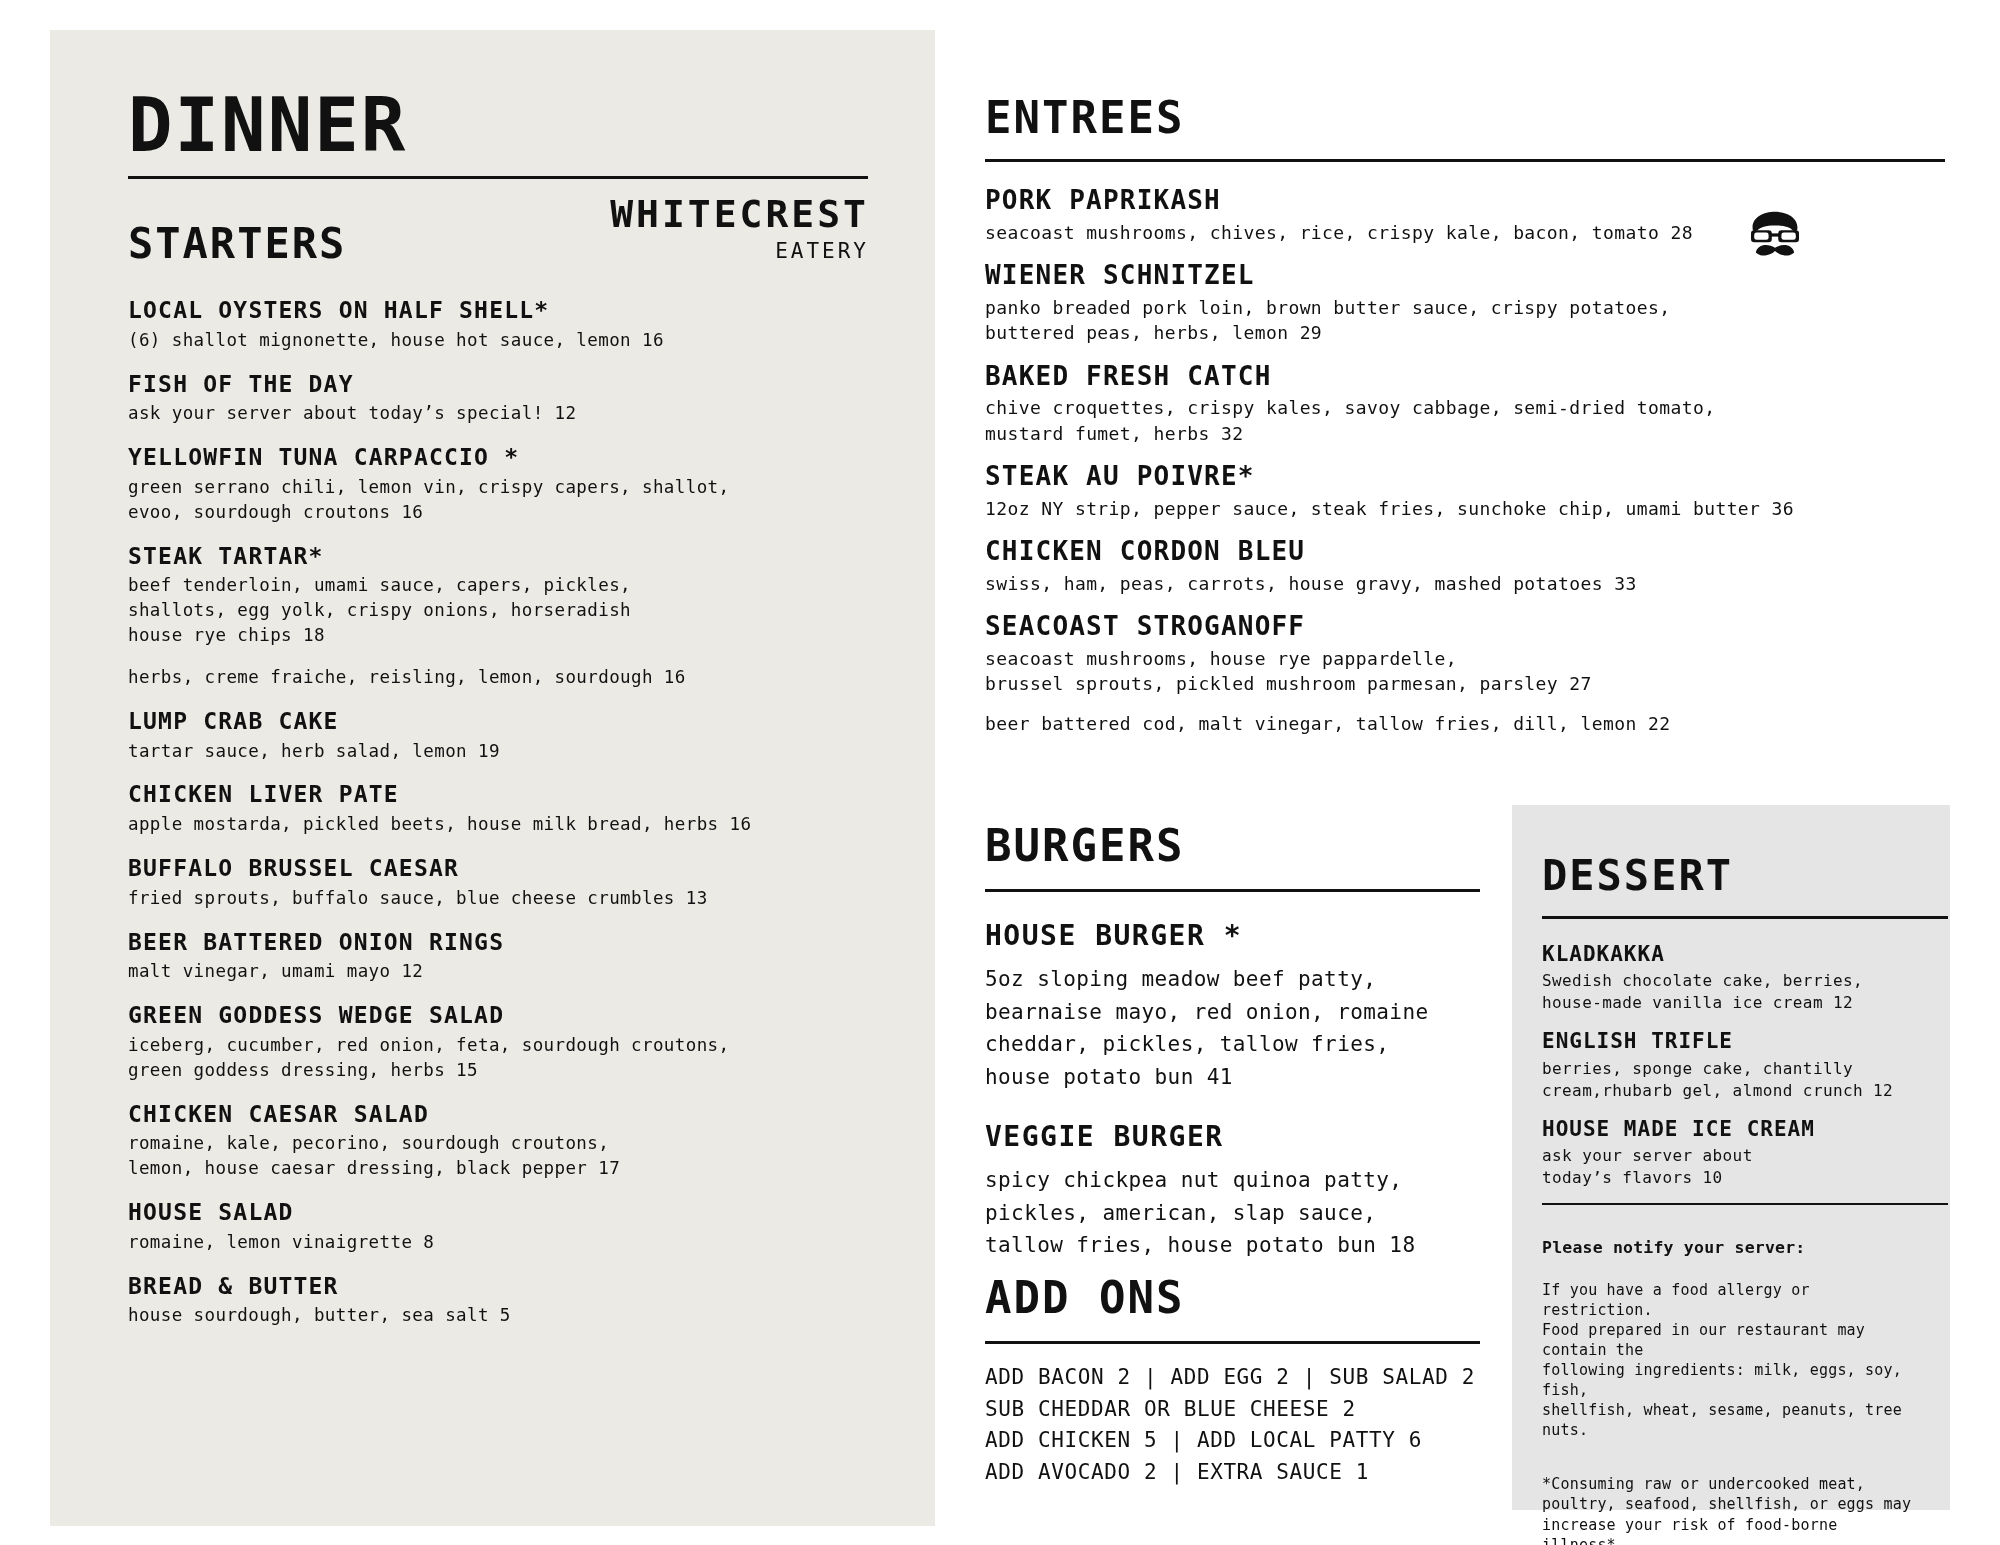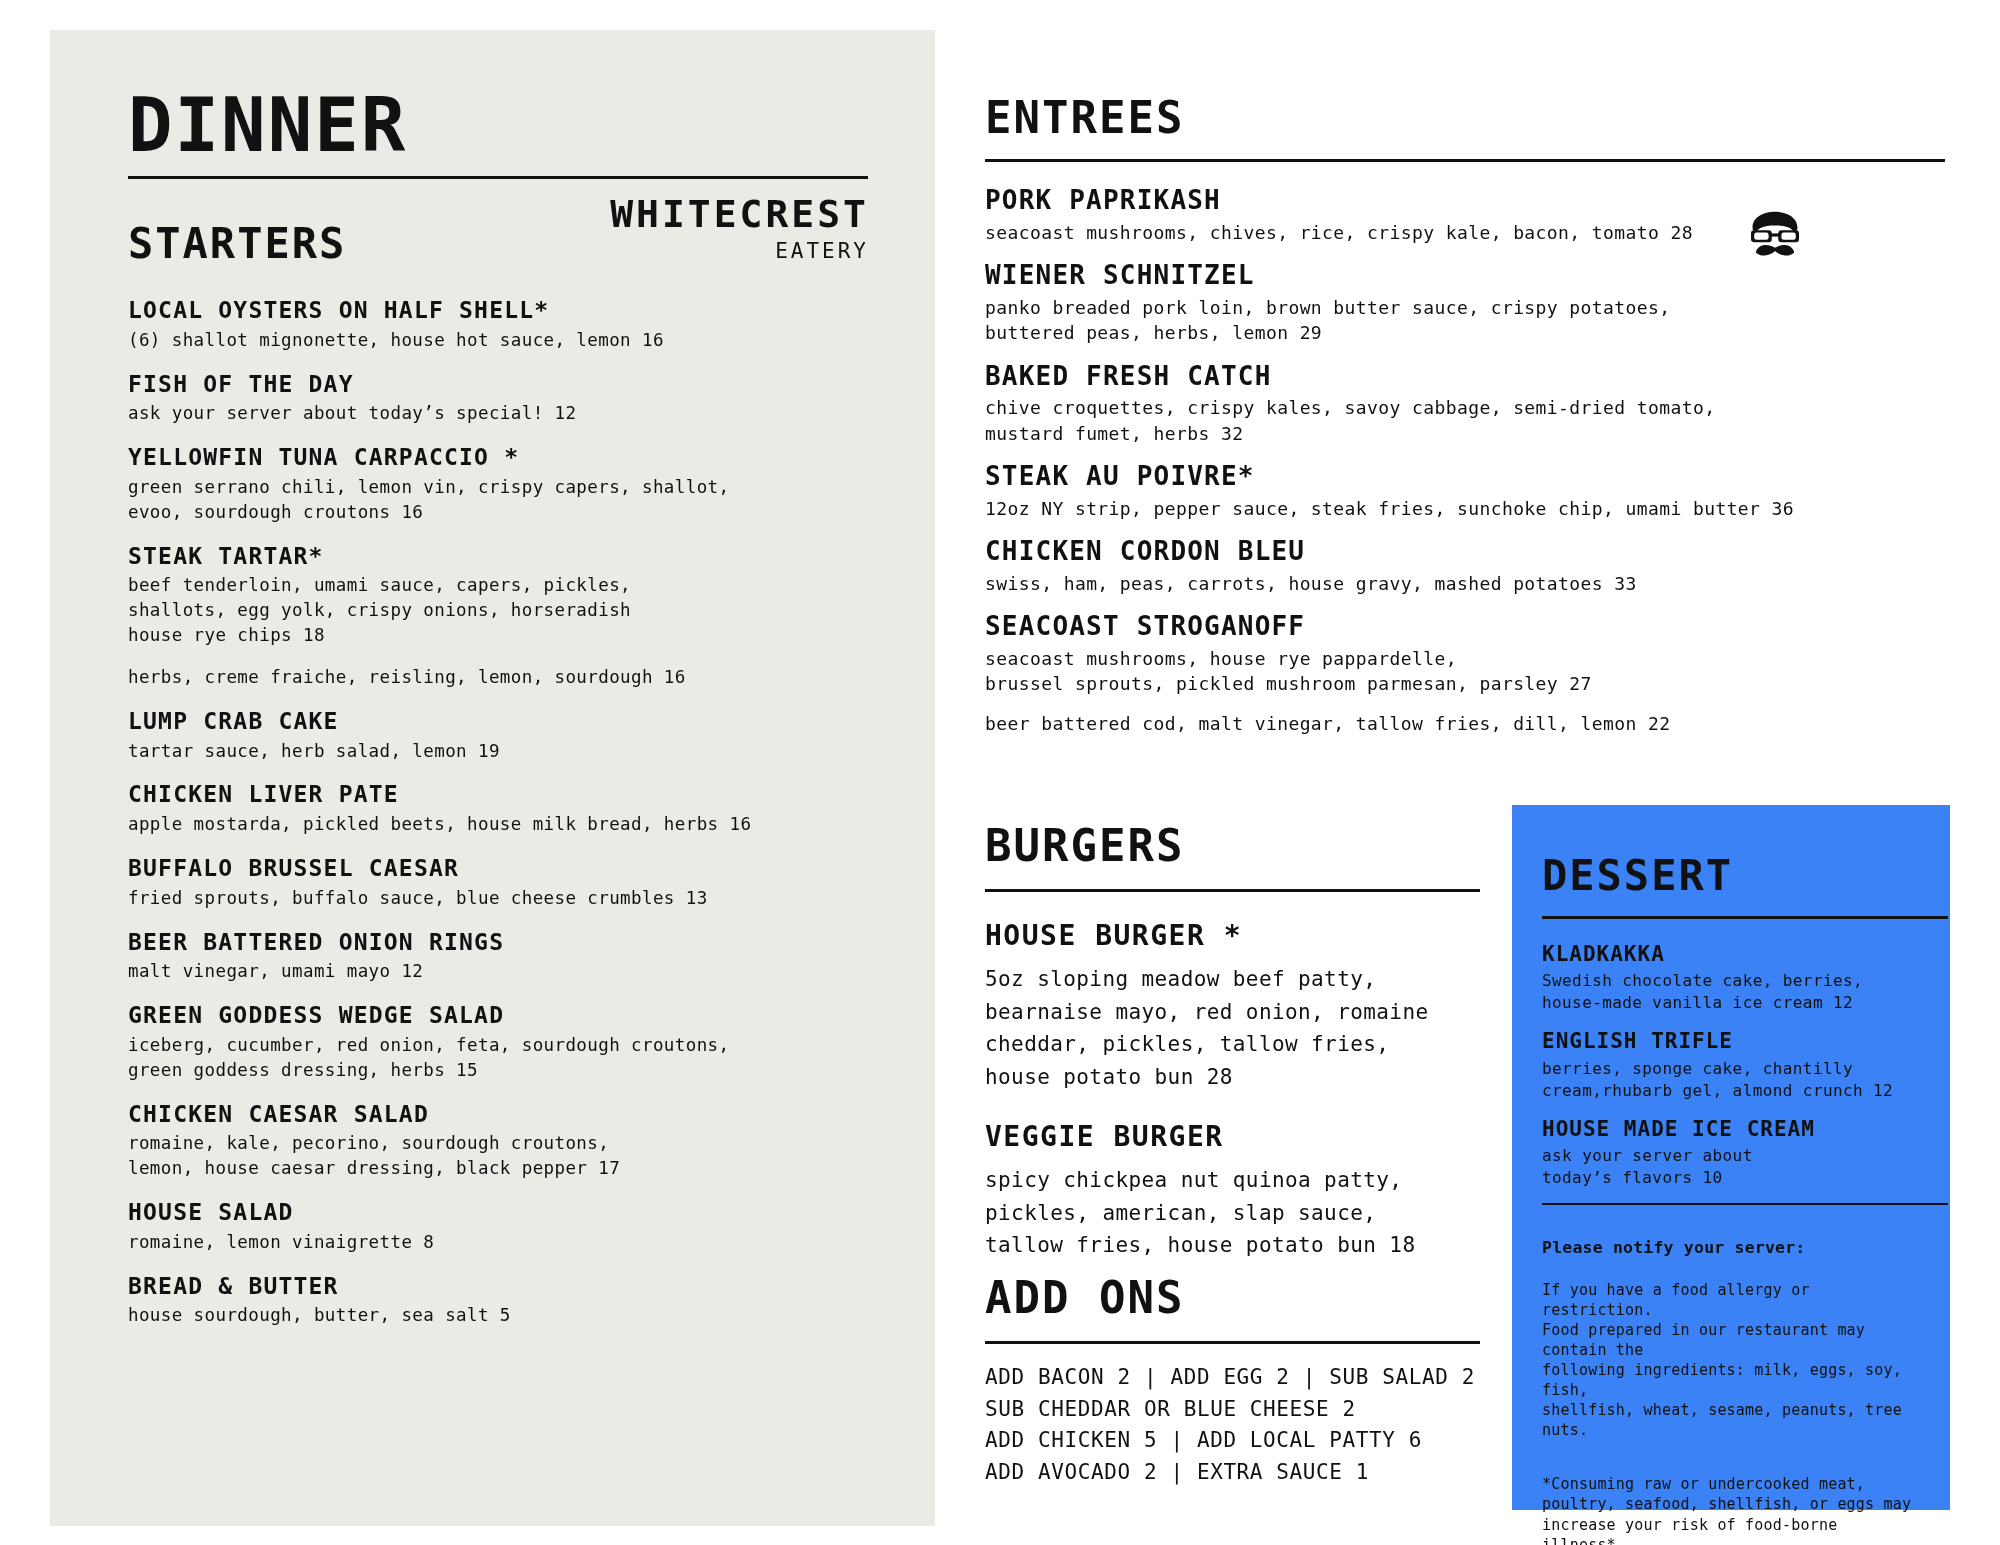--- a/index.html
+++ b/index.html
@@ -167,21 +167,21 @@
     white-space: pre-line;
   }
 
   
   .dessert-panel {
     position: absolute;
     left: 1512px;
     top: 805px;
     width: 438px;
     height: 705px;
-    background: #3b82f6;
+    background: #e5e5e5;
     box-sizing: border-box;
     padding: 30px 30px 0 30px;
   }
   .dessert-head {
     font-weight: bold;
     font-size: 42px;
     letter-spacing: 2px;
     margin-top: 16px;
   }
   .dessert-rule {
@@ -335,21 +335,21 @@
   </svg>
 
   <div class="burgers">
     <div class="burgers-head">BURGERS</div>
     <div class="burgers-rule"></div>
     <div class="burger-item">
       <div class="item-name">HOUSE BURGER *</div>
       <div class="item-desc">5oz sloping meadow beef patty,
 bearnaise mayo, red onion, romaine
 cheddar, pickles, tallow fries,
-house potato bun 28</div>
+house potato bun 41</div>
     </div>
     <div class="burger-item">
       <div class="item-name">VEGGIE BURGER</div>
       <div class="item-desc">spicy chickpea nut quinoa patty,
 pickles, american, slap sauce,
 tallow fries, house potato bun 18</div>
     </div>
   </div>
 
   <div class="addons">

